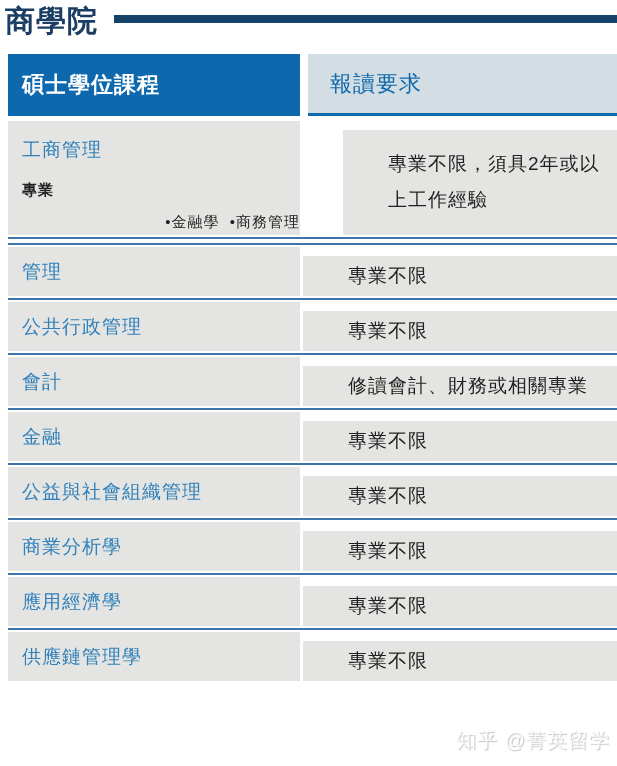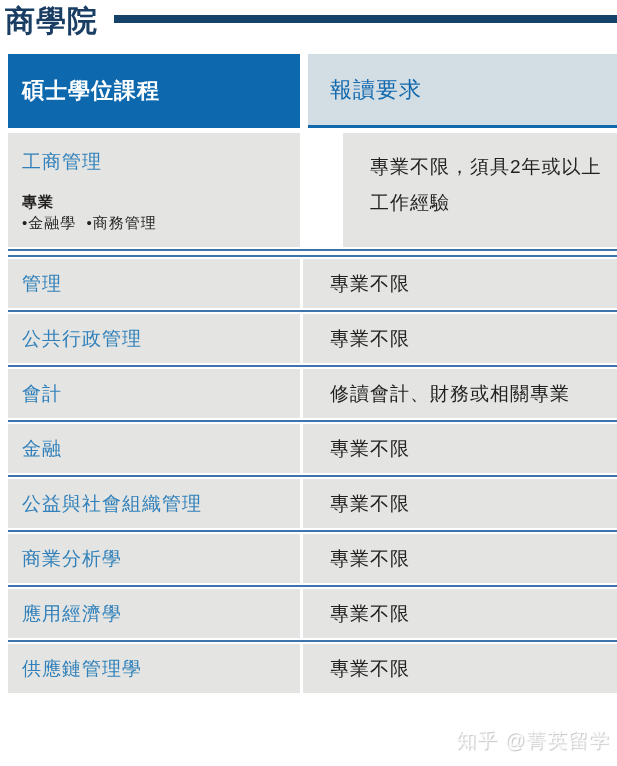--- a/index.html
+++ b/index.html
@@ -20,45 +20,45 @@
     position:relative;overflow:hidden;
     font-family:"Liberation Sans","DejaVu Sans",sans-serif;
     color:var(--body-text);
   }
   
   .title-band{display:flex;align-items:flex-start;padding:2px 0 0 5px;height:54px;}
   .page-title{font-size:30px;font-weight:bold;color:var(--title-navy);line-height:38px;letter-spacing:1px;}
   .title-rule{flex:1;height:8px;background:var(--rule-navy);margin-left:16px;margin-top:13px;}
   
   .table{margin-left:8px;}
-  .thead{display:grid;grid-template-columns:292px 8px 1fr;height:74px;}
+  .thead{display:grid;grid-template-columns:292px 8px 1fr;height:62px;}
   .th-program{
     background:var(--header-blue-bg);color:#ffffff;font-weight:bold;font-size:22px;
     display:flex;align-items:center;padding-left:14px;letter-spacing:1px;
   }
   .th-gap{background:#ffffff;}
   .th-requirement{
     background:var(--header-light-bg);color:var(--header-blue-text);font-weight:normal;font-size:22px;
     display:flex;align-items:center;padding-left:22px;letter-spacing:1px;
     border-bottom:3px solid var(--header-blue-text);
   }
   .head-gap{height:5px;background:#ffffff;}
   .row{display:grid;grid-template-columns:292px 3px 1fr;}
   .row .divider{background:#ffffff;}
   .cell{background:var(--row-bg);}
   .cell-program{padding-left:14px;display:flex;flex-direction:column;justify-content:center;}
-  .cell-requirement{padding-left:27px;padding-right:10px;display:flex;flex-direction:column;justify-content:center;}
+  .cell-requirement{padding-left:45px;padding-right:10px;display:flex;flex-direction:column;justify-content:center;margin-top:9px;}
   .row-tall{height:114px;gap:20px;}
   .row-tall .cell-program{justify-content:flex-start;padding-top:16px;}
   .row-tall .cell-requirement{justify-content:flex-start;padding-top:16px;}
   .row-medium{height:81px;}
   .row-simple{height:49px;}
   .program-name{font-size:19px;color:var(--program-blue);letter-spacing:1px;}
   .program-sublabel{font-size:15px;font-weight:bold;color:var(--body-text);margin-top:18px;letter-spacing:1px;}
-  .program-majors{font-size:15px;color:var(--body-text);margin-top:2px;white-space:pre;letter-spacing:1px;}
+  .program-majors{font-size:15px;color:var(--body-text);margin-top:13px;white-space:pre;letter-spacing:1px;text-align:right;}
   .requirement-text{font-size:19px;color:var(--body-text);line-height:36px;letter-spacing:1px;}
   .sep{height:6px;background:#ffffff;padding:2px 0;}
   .sep-line{height:2px;background:var(--separator-blue);}
   .watermark{
     position:absolute;right:7px;top:727px;
     font-size:20px;color:rgba(255,255,255,0.82);
     text-shadow:1px 1px 1px rgba(120,120,120,0.45);
     letter-spacing:1px;
   }
 </style>

